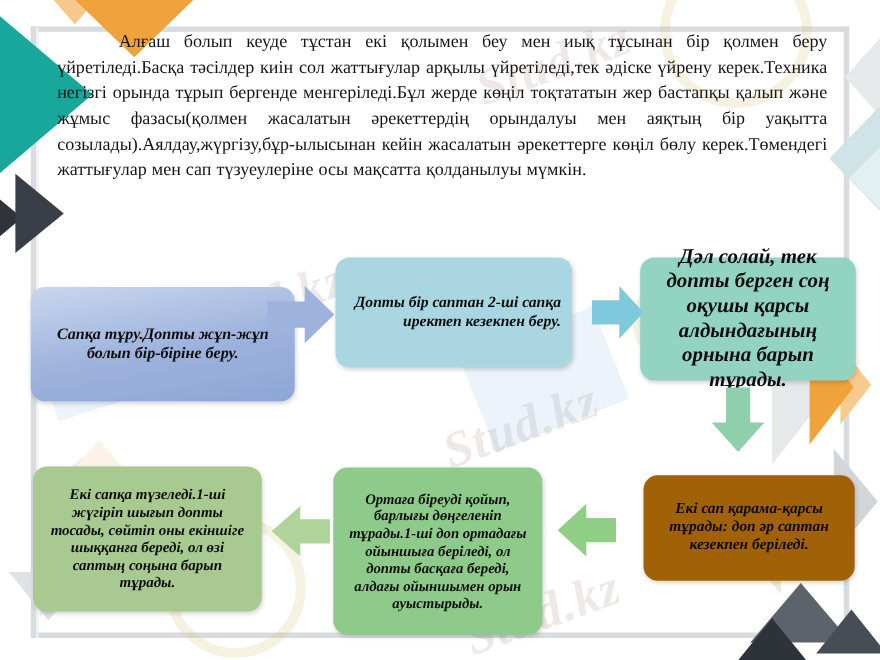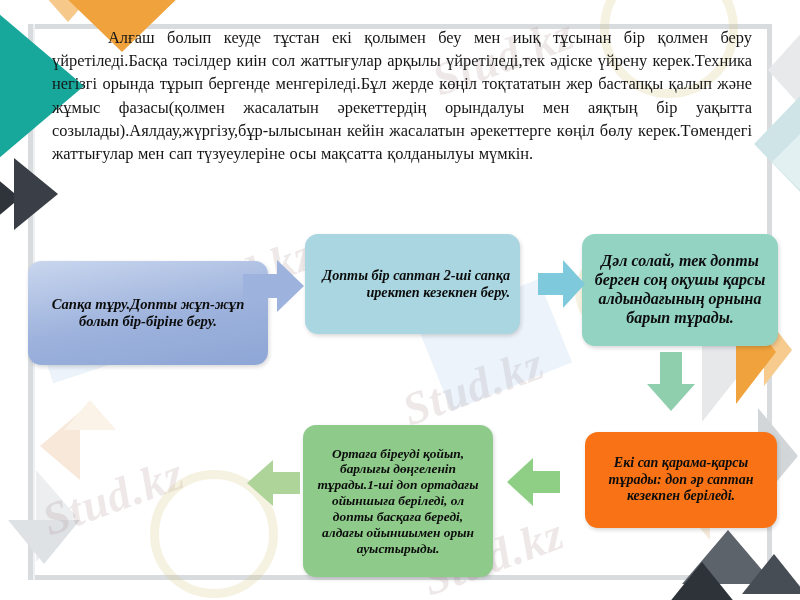--- a/index.html
+++ b/index.html
@@ -238,27 +238,27 @@
     margin-top:29px;
   }
   .b2{
     left:305px;top:234px;width:215px;height:100px;
     font-size:14.2px;
     background:#a9d6e0;
     text-align:right;
   }
   .b3{
     left:582px;top:234px;width:196px;height:112px;
-    font-size:16px;
+    font-size:19px;
     background:#93d3c2;
   }
   .b4{
     left:585px;top:432px;width:192px;height:96px;
     font-size:14px;
-    background:#f97316;
+    background:#a16207;
   }
   .b5{
     left:303px;top:408px;width:190px;height:152px;
     font-size:13.4px;
     background:#8ecb8a;
     margin-top:17px;
   }
   .b6{
     left:30px;top:424px;width:208px;height:132px;
     font-size:13.6px;
@@ -334,20 +334,23 @@
   </div>
   <div class="box b3">
     <span class="txt">Дәл солай, тек допты берген соң оқушы қарсы алдындағының орнына барып тұрады.</span>
   </div>
   <div class="box b4">
     <span class="txt">Екі сап қарама-қарсы тұрады: доп әр саптан кезекпен беріледі.</span>
   </div>
   <div class="box b5">
     <span class="txt">Ортаға біреуді қойып, барлығы дөңгеленіп тұрады.1-ші доп ортадағы ойыншыға беріледі, ол допты басқаға береді, алдағы ойыншымен орын ауыстырыды.</span>
   </div>
+  <div class="box b6">
+    <span class="txt">Екі сапқа түзеледі.1-ші жүгіріп шығып допты тосады, сөйтіп оны екіншіге шыққанға береді, ол өзі саптың соңына барып тұрады.</span>
+  </div>
 
   <svg class="arw a1" width="62" height="56" viewBox="0 0 62 56">
     <polygon points="0,16 34,16 34,2 61,28 34,54 34,40 0,40" fill="#9db2dc"></polygon>
   </svg>
   <svg class="arw a2" width="48" height="52" viewBox="0 0 48 52">
     <polygon points="0,15 25,15 25,2 47,26 25,50 25,37 0,37" fill="#7fc9dc"></polygon>
   </svg>
   <svg class="arw a3" width="52" height="60" viewBox="0 0 52 60">
     <polygon points="15,0 37,0 37,32 50,32 26,59 2,32 15,32" fill="#8fcfae"></polygon>
   </svg>

